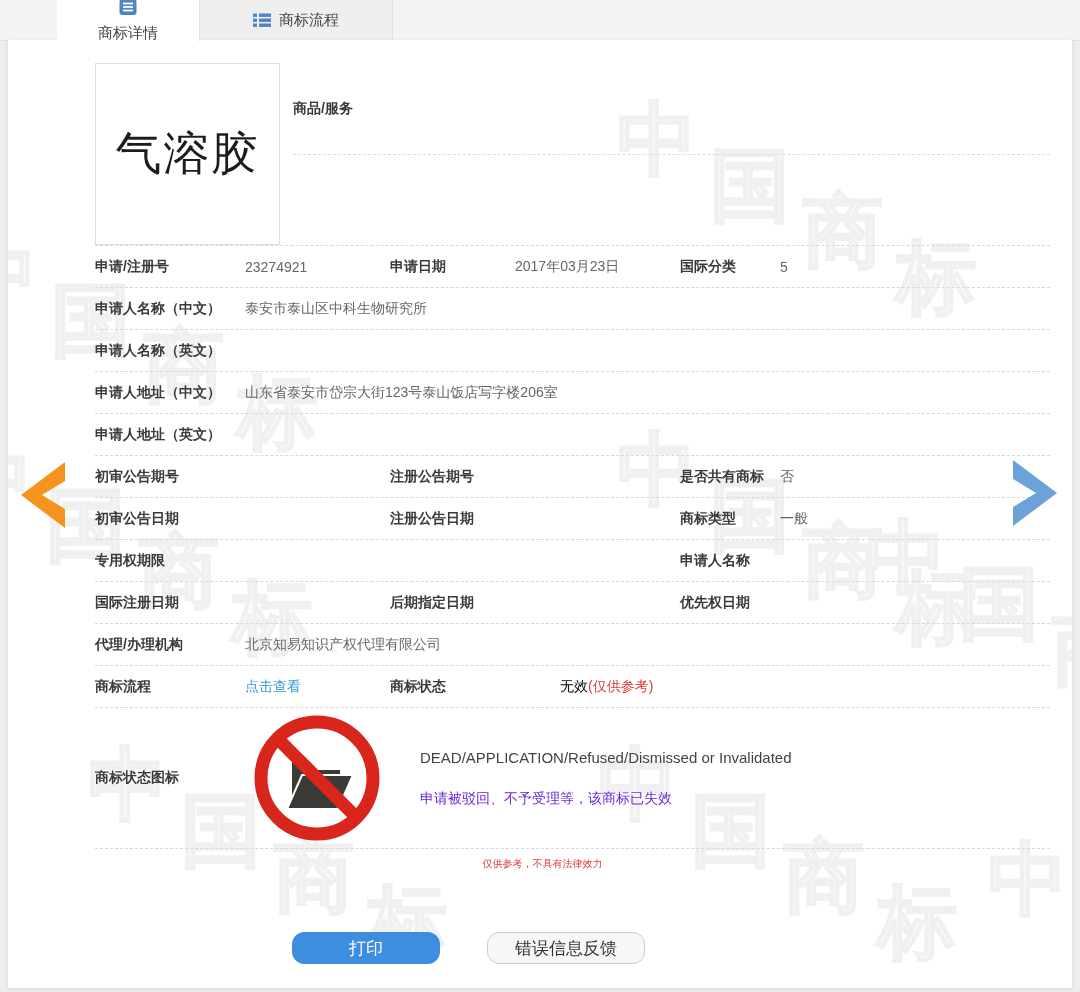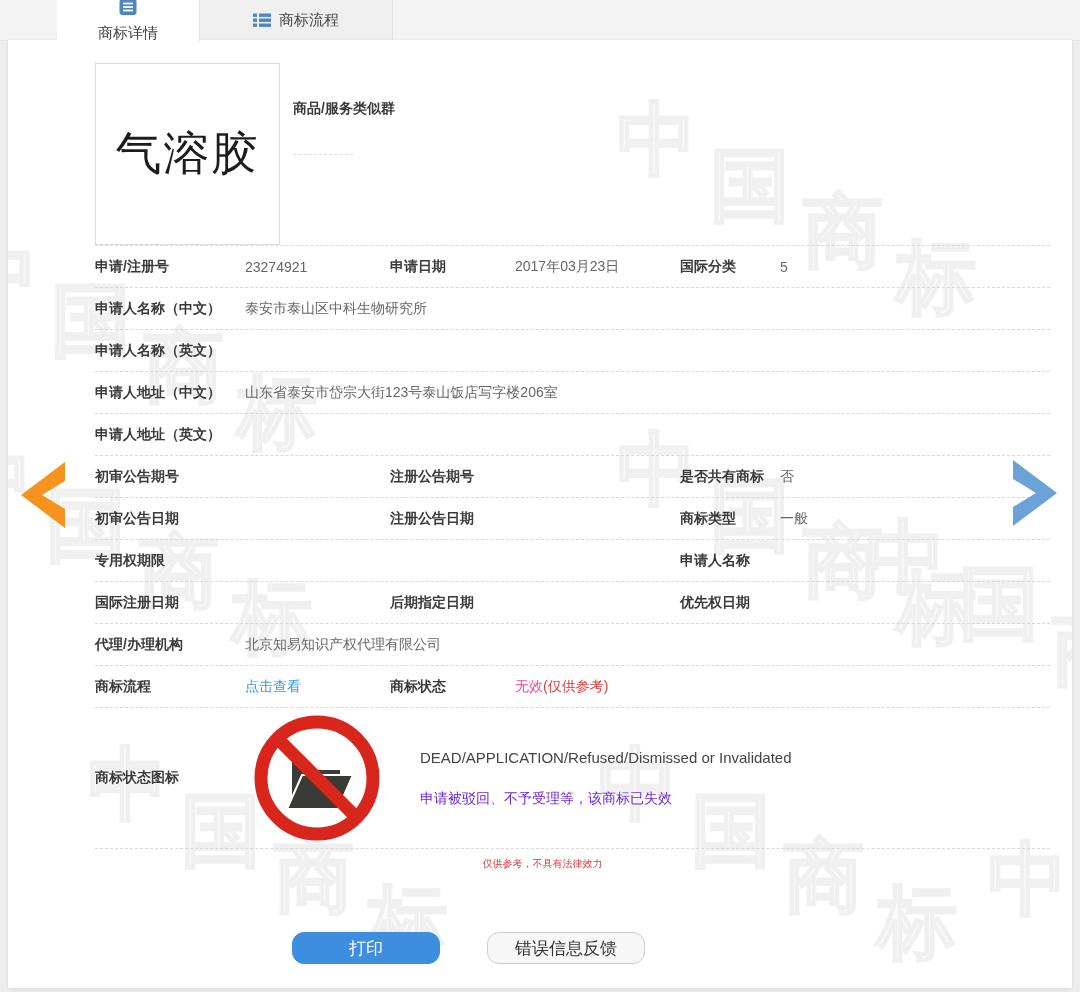--- a/index.html
+++ b/index.html
@@ -23,34 +23,34 @@
     box-shadow:0 1px 4px rgba(0,0,0,.10);overflow:hidden;}
   .wm-layer{position:absolute;inset:0;pointer-events:none;z-index:0;}
   .wm{position:absolute;font-size:80px;font-weight:bold;line-height:1;
     color:#fbfbfb;-webkit-text-stroke:2px #f0f0f0;}
   .content{position:absolute;left:0;top:0;right:0;z-index:1;padding:0 22px 0 87px;}
   
   .imgrow{display:flex;padding-top:23px;border-bottom:1px dashed #d8d8d8;padding-bottom:0;}
   .tmbox{width:183px;height:180px;border:1px solid #ddd;background:#fff;
     display:flex;align-items:center;justify-content:center;flex:0 0 auto;}
   .tmtext{font-size:46px;color:#1c1c1c;letter-spacing:2px;}
-  .tmmeta{flex:1;margin-left:13px;display:flex;flex-direction:row;}
+  .tmmeta{flex:1;margin-left:13px;display:flex;flex-direction:column;}
   .metacell{height:91px;display:flex;align-items:center;font-size:14px;}
   .metacell.first{border-bottom:1px dashed #dcdcdc;}
   
   .row{display:flex;align-items:center;min-height:41px;border-bottom:1px dashed #d8d8d8;
     font-size:14px;}
   .lbl{font-weight:bold;color:#3a3a3a;flex:0 0 auto;}
   .val{color:#666;flex:0 0 auto;}
   .c1l{width:150px}.c1v{width:145px}.c2l{width:125px}.c2v{width:165px}
   .c3l{width:100px}.c3v{flex:1}
   .v-wide{width:435px}
   .v-rest{flex:1}
   .link{color:#3a9bd5;cursor:pointer;}
-  .invalid{color:#ec4899;}
+  .invalid{color:#000000;margin-left:45px;}
   .invalid-note{color:#e03a3a;}
   
   .iconrow{display:flex;align-items:center;min-height:140px;border-bottom:1px dashed #d8d8d8;font-size:14px;}
   .iconwrap{width:133px;margin-left:5px;flex:0 0 auto;display:flex;align-items:center;justify-content:center;}
   .statustext{margin-left:37px;}
   .statustext .l1{font-size:15px;color:#444;margin-bottom:24px;}
   .statustext .l2{font-size:14px;color:#6d28d9;}
   
   .disclaimer{margin-top:8px;text-align:center;padding-right:60px;
     color:#e03a3a;font-size:10px;}
@@ -130,24 +130,20 @@
 
     <div class="imgrow">
       <div class="tmbox">
         <span class="tmtext">气溶胶</span>
       </div>
       <div class="tmmeta">
         <div class="metacell first">
           <span class="lbl">商品/服务</span>
           <span class="val"></span>
         </div>
-        <div class="metacell">
-          <span class="lbl">类似群</span>
-          <span class="val"></span>
-        </div>
       </div>
     </div>
 
     <div class="row">
       <span class="lbl c1l">申请/注册号</span>
       <span class="val c1v">23274921</span>
       <span class="lbl c2l">申请日期</span>
       <span class="val c2v">2017年03月23日</span>
       <span class="lbl c3l">国际分类</span>
       <span class="val c3v">5</span>

